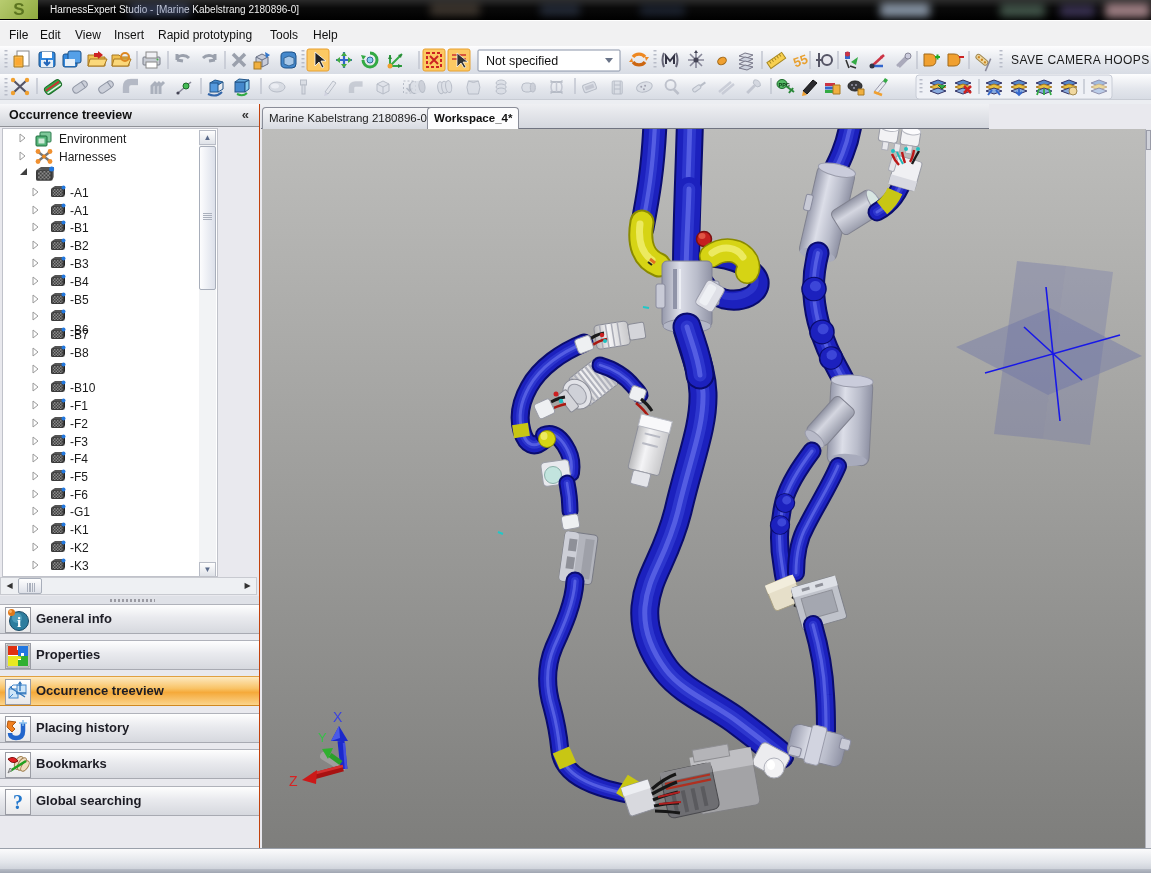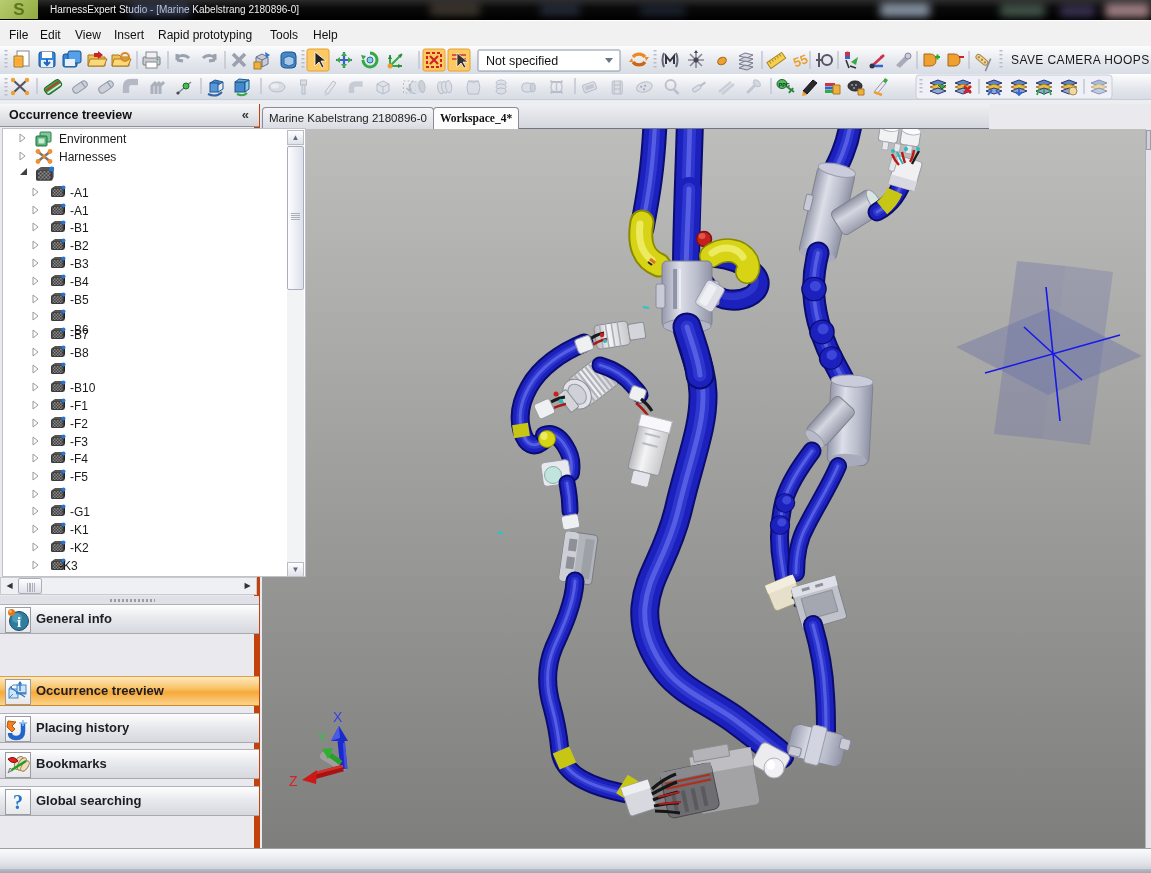--- a/index.html
+++ b/index.html
@@ -12,46 +12,46 @@
 #title-text{position:absolute;left:50px;top:1px;color:#f0f0f0;font-size:10px;line-height:18px;white-space:nowrap;}
 
 #menubar{position:absolute;left:0;top:20px;width:1151px;height:26px;background:#f1f1f2;border-top:1px solid #fff;}
 #menubar span{position:absolute;top:7px;font-size:12px;color:#101010;}
 
 .tbrow{position:absolute;left:0;width:1151px;background:linear-gradient(#fdfdfe,#e3e6ec 60%,#d8dce4);}
 #tb1{top:46px;height:28px;}
 #tb2{top:74px;height:26px;border-bottom:1px solid #c8ccd4;}
 #gapstrip{position:absolute;left:0;top:100px;width:1151px;height:4px;background:#eceef2;}
 
-#leftpanel{position:absolute;left:0;top:104px;width:260px;height:744px;background:#e9e9ee;border-right:6px solid #c2410c;}
+#leftpanel{position:absolute;left:0;top:104px;width:260px;height:744px;background:#e9e9ee;border-right:1px solid #c2410c;}
 #treeheader{position:absolute;left:0;top:0;width:259px;height:23px;background:linear-gradient(#f8f8fa,#d2d5db);border-bottom:1px solid #909298;}
 #treeheader b{position:absolute;left:9px;top:4px;font-size:12.5px;color:#111;}
 #treeheader .chev{position:absolute;right:10px;top:3px;font-size:13px;font-weight:bold;color:#333;}
-#treearea{position:absolute;left:2px;top:24px;width:304px;height:449px;background:#fff;border:1px solid #c0c2ca;overflow:hidden;}
+#treearea{position:absolute;left:2px;top:24px;width:216px;height:449px;background:#fff;border:1px solid #c0c2ca;overflow:hidden;}
 .trow{position:absolute;left:0;height:18px;width:100%;font-size:12px;color:#1a1a1a;}
 .trow .lbl{position:absolute;top:2px;}
 
 #vsb{position:absolute;right:1px;top:1px;width:17px;height:447px;background:#f2f3f5;}
 #vsb .arr{position:absolute;left:0;width:17px;height:15px;background:linear-gradient(#fefefe,#dfe2e8);border:1px solid #b8bcc6;color:#5a6a8a;font-size:8px;text-align:center;line-height:13px;}
 #vsb .thumb{position:absolute;left:0;top:16px;width:17px;height:144px;background:linear-gradient(90deg,#fdfdfe,#dce0ea);border:1px solid #a8aeba;border-radius:2px;}
 #hsb{position:absolute;left:0px;top:473px;width:257px;height:18px;background:#eef0f3;border:1px solid #c8cad0;}
 #hsb .arr{position:absolute;top:1px;width:15px;height:14px;color:#333;font-size:8px;text-align:center;line-height:14px;}
 #hsb .thumb{position:absolute;left:17px;top:0px;width:24px;height:16px;background:linear-gradient(#fefefe,#dde0e8);border:1px solid #a8aeba;border-radius:2px;}
 #splitterh{position:absolute;left:0;top:492px;width:259px;height:9px;background:#dfe1e7;}
 #splitterh .dots{position:absolute;left:110px;top:3px;width:45px;height:3px;background:repeating-linear-gradient(90deg,#9a9aa2 0 2px,transparent 2px 4px);}
 
 .sbtn{position:absolute;left:0px;width:259px;height:30px;background:linear-gradient(#fefefe,#e9eaee 45%,#d6d8de);border-top:1px solid #b0b2ba;border-bottom:1px solid #a8aab2;}
 .sbtn .ic{position:absolute;left:5px;top:2px;width:26px;height:26px;background:linear-gradient(#fff,#e8e8ea);border:1px solid #9a9ca4;}
 .sbtn .tx{position:absolute;left:36px;top:6px;font-size:13px;font-weight:bold;color:#1c1c24;}
 .sbtn.sel{background:linear-gradient(#fde9c0,#f9c468 40%,#f5a93a 55%,#fbd48c);border-top:1px solid #e0a040;border-bottom:1px solid #d08820;}
 
 #tabbar{position:absolute;left:261px;top:104px;width:728px;height:25px;background:linear-gradient(#eff0f3,#d4d7de);border-bottom:1px solid #707480;}
 .tab{position:absolute;top:3px;height:22px;font-size:11.5px;border:1px solid #8a8d98;border-bottom:none;border-radius:4px 4px 0 0;padding:4px 6px 0 6px;white-space:nowrap;}
 #tab1{left:1px;background:linear-gradient(#f6f6f8,#d8dbe2);color:#222;}
-#tab2{left:172px;background:#fdfdfe;font-weight:bold;color:#111;font-family:Liberation Serif, serif;}
+#tab2{left:166px;background:#fdfdfe;font-weight:bold;color:#111;}
 #viewport{position:absolute;left:262px;top:129px;width:883px;height:719px;background:linear-gradient(#bcbcbc,#7e7e7e);overflow:hidden;}
 #rightstrip{position:absolute;left:1145px;top:129px;width:6px;height:719px;background:#e4e5ea;border-left:1px solid #b0b2ba;}
 #rightstrip .tb{position:absolute;left:0;top:1px;width:5px;height:20px;background:#d0d2da;border:1px solid #9a9ca8;}
 
 #statusbar{position:absolute;left:0;top:848px;width:1151px;height:25px;background:linear-gradient(#fbfbfc,#e2e5ea 55%,#c4c9d2);border-top:1px solid #9aa0aa;}
 #statusbar .bb{position:absolute;left:0;top:20px;width:1151px;height:5px;background:linear-gradient(#b8bdc7,#9aa0ac);}
 </style>
 </head>
 <body>
 <div id="win">
@@ -903,31 +903,34 @@
         </div>
       <div class="trow" style="top:304px">
           <span class="lbl" style="left:67px">-F3</span>
         </div>
       <div class="trow" style="top:321px">
           <span class="lbl" style="left:67px">-F4</span>
         </div>
       <div class="trow" style="top:339px">
           <span class="lbl" style="left:67px">-F5</span>
         </div>
+      <div class="trow" style="top:357px">
+          <span class="lbl" style="left:67px">-F6</span>
+        </div>
       <div class="trow" style="top:374px">
           <span class="lbl" style="left:67px">-G1</span>
         </div>
       <div class="trow" style="top:392px">
           <span class="lbl" style="left:67px">-K1</span>
         </div>
       <div class="trow" style="top:410px">
           <span class="lbl" style="left:67px">-K2</span>
         </div>
       <div class="trow" style="top:428px">
-          <span class="lbl" style="left:56px">-K3</span>
+          <span class="lbl" style="left:67px">-K3</span>
         </div>
       <div id="vsb">
         <div class="arr" style="top:0">▲</div>
         <div class="thumb">
             <div style="position:absolute;left:3px;top:66px;width:9px;height:7px;background:repeating-linear-gradient(#aab0bc 0 1px,transparent 1px 2px)"></div>
           </div>
         <div class="arr" style="bottom:0">▼</div>
       </div>
     </div>
     <div id="hsb">
@@ -942,20 +945,30 @@
       </div>
     <div class="sbtn" style="top:500px">
       <div class="ic"><svg width="24" height="24">
             <circle cx="13" cy="13" r="9.5" fill="#2e7d9e" stroke="#1a4a66"></circle>
             <circle cx="11" cy="10" r="5" fill="#5aa8c4" opacity=".7"></circle>
             <text x="13" y="19" font-size="15" font-weight="bold" fill="#fff" text-anchor="middle" font-family="Liberation Serif">i</text>
             <circle cx="5.5" cy="4.5" r="3.5" fill="#e07818"></circle>
             <circle cx="4.5" cy="3.5" r="1.4" fill="#f8b060"></circle>
           </svg></div>
       <div class="tx">General info</div>
+    </div>
+    <div class="sbtn" style="top:536px">
+      <div class="ic"><svg width="24" height="24">
+            <rect x="1" y="1" width="22" height="22" fill="#fff" stroke="#888"></rect>
+            <path d="M2 2 h9 v4 h3 v-4 h-2 v9 h-10 Z" fill="#e03010"></path>
+            <path d="M12 2 h10 v10 h-4 v-3 h-3 v3 h-3 Z" fill="#2277e0"></path>
+            <path d="M2 12 h10 v3 h3 v-3 h-3 v10 h-10 Z" fill="#e8e820"></path>
+            <path d="M12 13 h3 v3 h-3 v6 h10 v-10 h-6 Z" fill="#30b030"></path>
+          </svg></div>
+      <div class="tx">Properties</div>
     </div>
     <div class="sbtn sel" style="top:572px">
       <div class="ic"><svg width="24" height="24">
             <g fill="#cfe6f8" stroke="#4488cc" stroke-width="1">
               <rect x="3" y="9" width="9" height="9"></rect>
               <rect x="11" y="5" width="9" height="9"></rect>
               <path d="M3 9 L7 5 L16 5 M3 18 L7 14" fill="none"></path>
             </g>
             <path d="M14 2 v9 M10 13 h10 M5 8 l14 9" stroke="#3377bb" stroke-width="1.4" fill="none"></path>
             <path d="M14 1 l-2 3 h4 Z M3 7 l3 -1 v3 Z" fill="#3377bb"></path>

